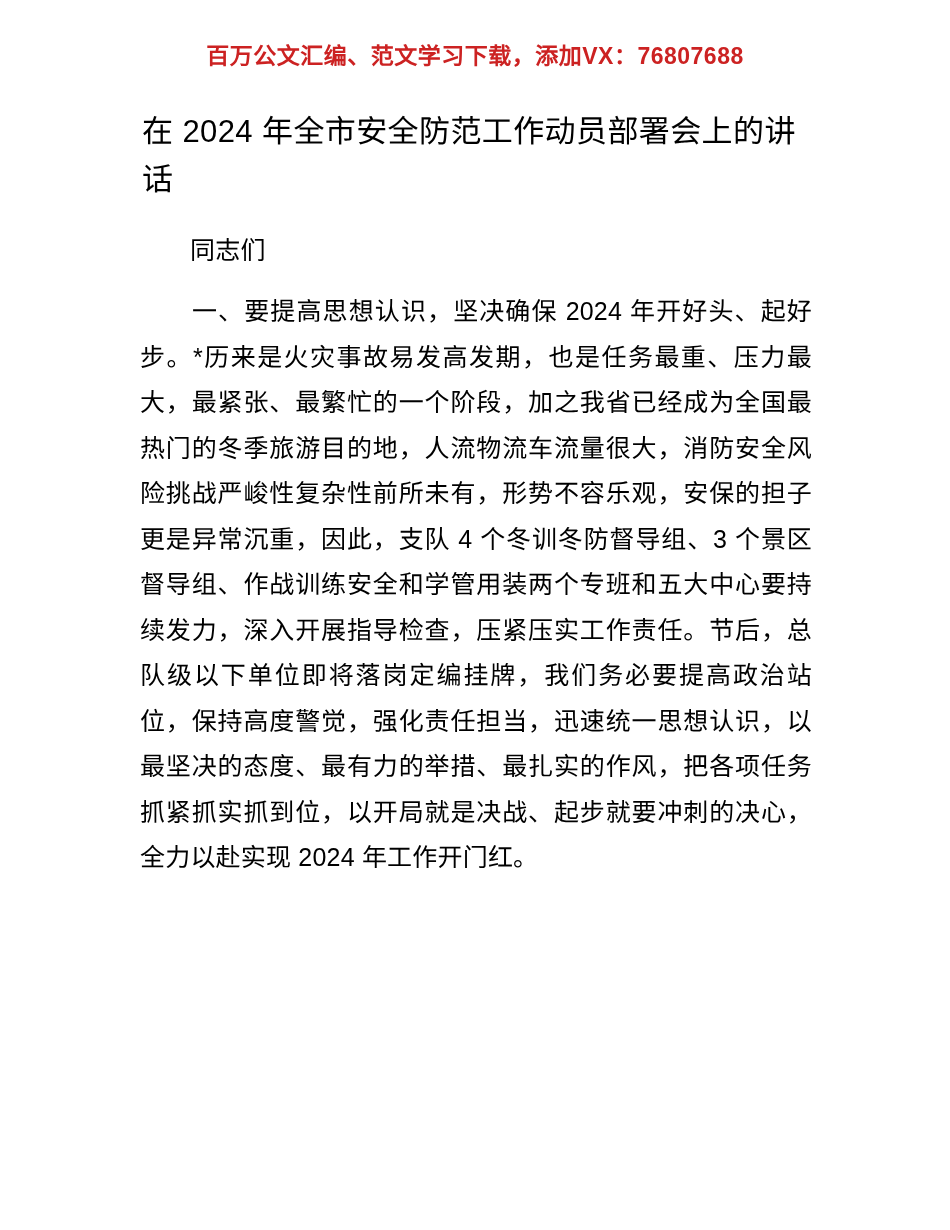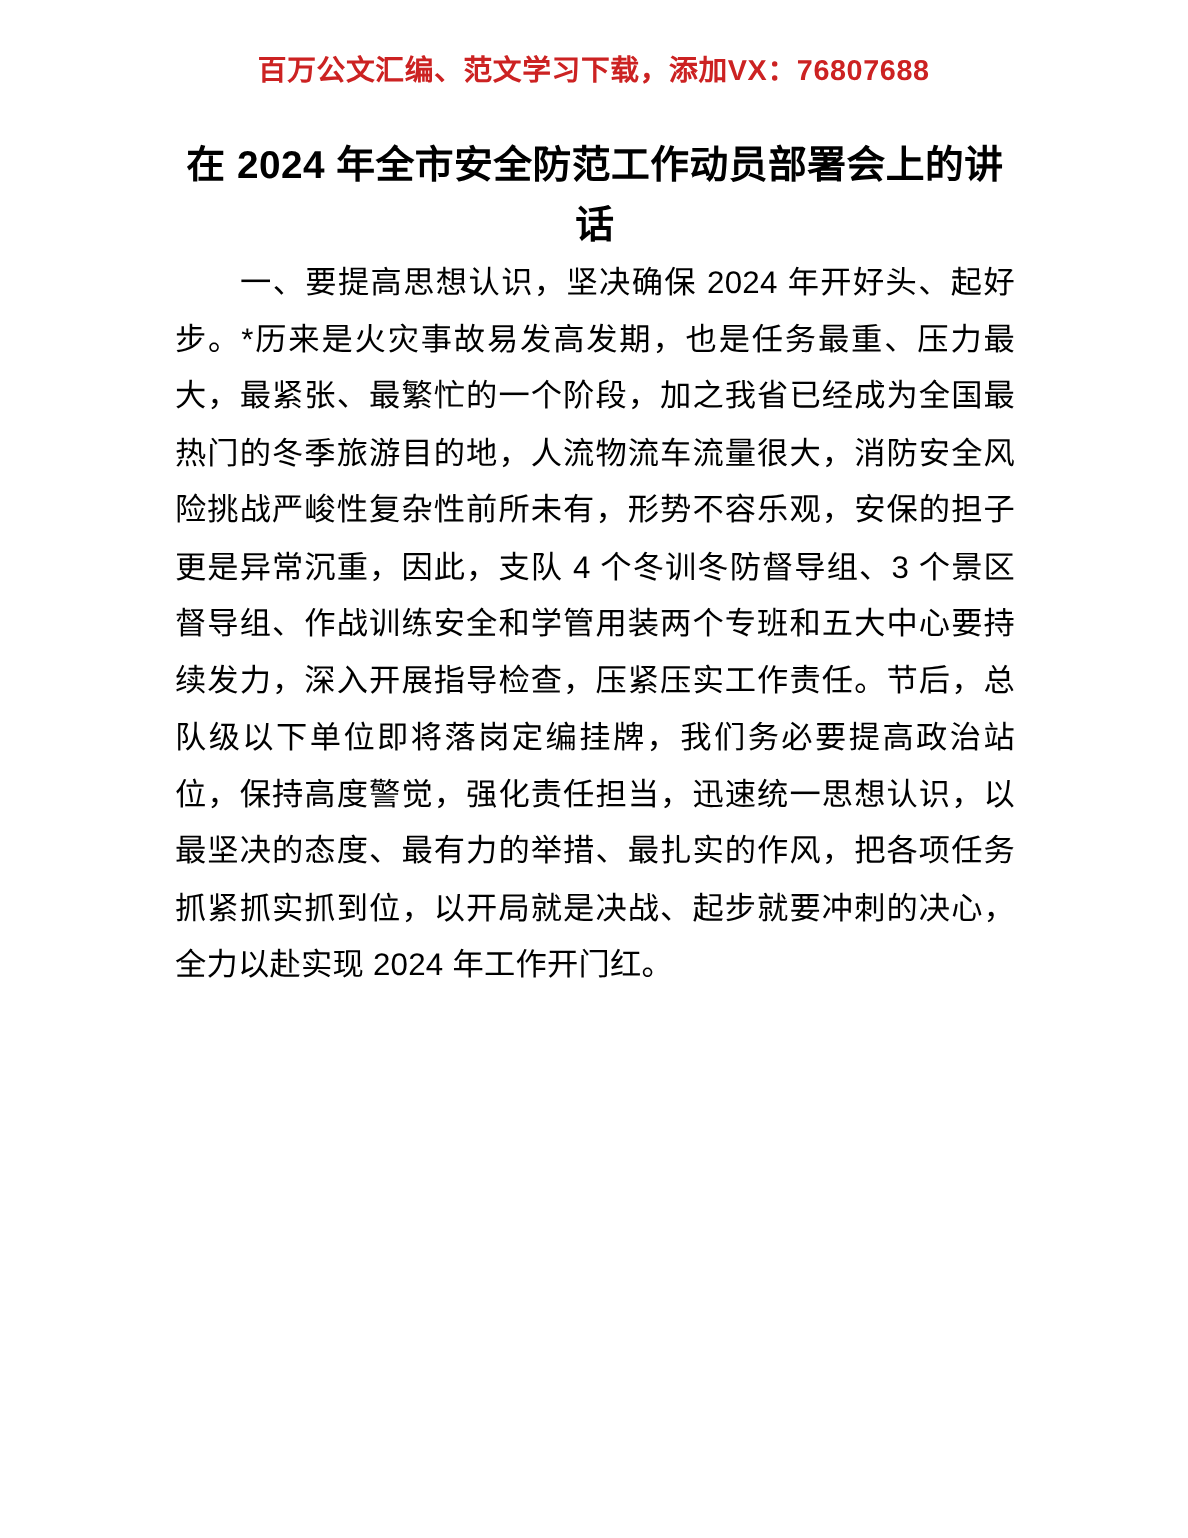--- a/index.html
+++ b/index.html
@@ -34,23 +34,22 @@
     white-space: nowrap;
   }
   .doc-body {
     position: absolute;
     top: 108px;
     left: 140px;
     width: 672px;
   }
   .doc-title {
     font-size: 31px;
-    font-weight: bold;
+    font-weight: normal;
     line-height: 48px;
-    text-align: center;
     letter-spacing: 0.4px;
     margin: 0 0 0 0;
     padding: 0 2px;
   }
   .salutation {
     font-size: 25px;
     line-height: 44px;
     margin: 24px 0 0 0;
     text-indent: 50px;
     letter-spacing: 0.3px;
@@ -71,18 +70,19 @@
 <body>
 
 <div class="page" style="background: rgb(255, 255, 255);">
 
   <div class="watermark-banner" style="color: rgb(204, 34, 34);">百万公文汇编、范文学习下载，添加VX：76807688</div>
 
   <div class="doc-body" style="color: rgb(0, 0, 0);">
 
     <h1 class="doc-title">在 2024 年全市安全防范工作动员部署会上的讲话</h1>
 
+    <p class="salutation">同志们</p>
 
 
     <p class="para">一、要提高思想认识，坚决确保 2024 年开好头、起好步。*历来是火灾事故易发高发期，也是任务最重、压力最大，最紧张、最繁忙的一个阶段，加之我省已经成为全国最热门的冬季旅游目的地，人流物流车流量很大，消防安全风险挑战严峻性复杂性前所未有，形势不容乐观，安保的担子更是异常沉重，因此，支队 4 个冬训冬防督导组、3 个景区督导组、作战训练安全和学管用装两个专班和五大中心要持续发力，深入开展指导检查，压紧压实工作责任。节后，总队级以下单位即将落岗定编挂牌，我们务必要提高政治站位，保持高度警觉，强化责任担当，迅速统一思想认识，以最坚决的态度、最有力的举措、最扎实的作风，把各项任务抓紧抓实抓到位，以开局就是决战、起步就要冲刺的决心，全力以赴实现 2024 年工作开门红。</p>
 
   </div>
 </div>
 
 </body></html>

